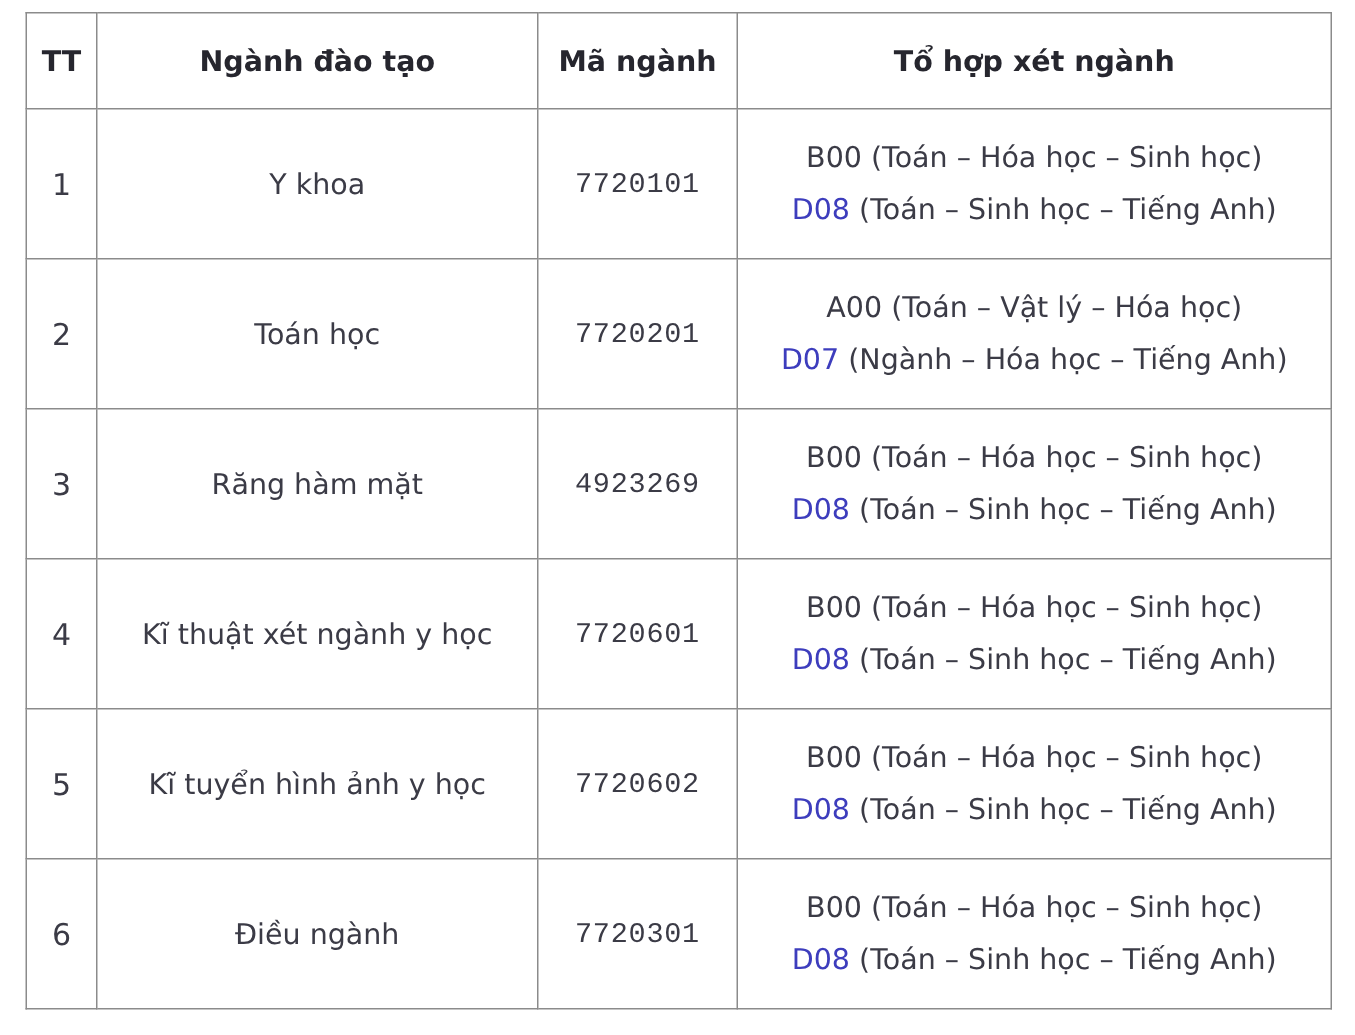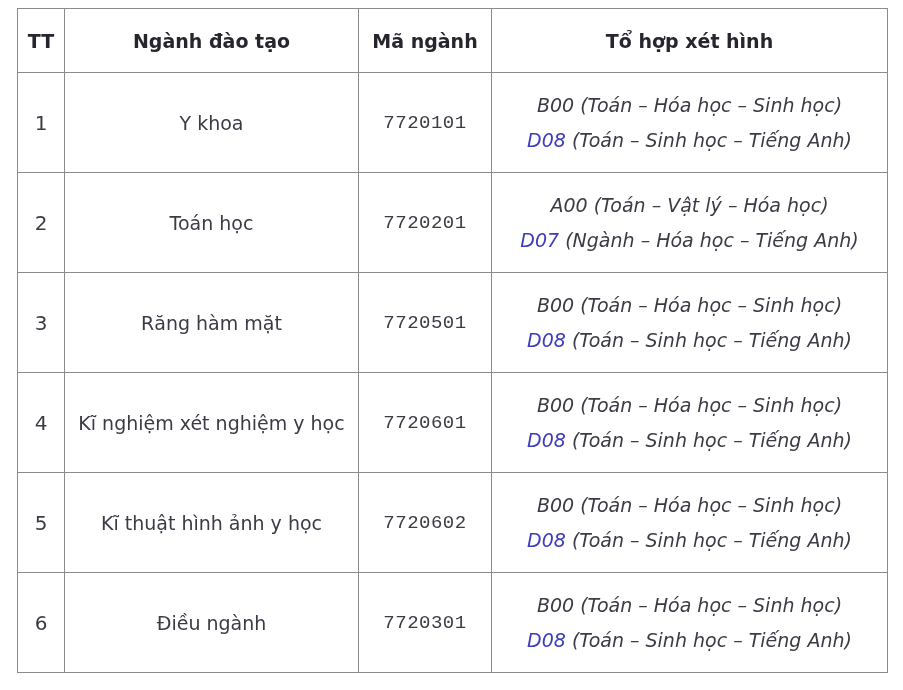--- a/index.html
+++ b/index.html
@@ -44,21 +44,21 @@
   thead tr { height: 64px; }
   tbody tr { height: 100px; }
   th {
     font-size: 19px;
     font-weight: bold;
     color: var(--header-text);
   }
   td { font-size: 19px; }
   td.cell-tt { font-size: 20px; }
   td.cell-ma { letter-spacing: 0.5px; font-family: Liberation Mono, monospace; }
-  td.cell-tohop { padding: 0 6px; font-style: italic; }
+  td.cell-tohop { padding: 0 6px; }
   .combo-line {
     line-height: 35px;
     white-space: nowrap;
   }
   
   .combo-line.second .code { color: var(--accent-code); }
 </style>
 </head>
 <body>
 
@@ -68,21 +68,21 @@
       <col style="width:47px">
       <col style="width:294px">
       <col style="width:133px">
       <col style="width:396px">
     </colgroup>
     <thead>
       <tr>
         <th>TT</th>
         <th>Ngành đào tạo</th>
         <th>Mã ngành</th>
-        <th>Tổ hợp xét hình</th>
+        <th>Tổ hợp xét ngành</th>
       </tr>
     </thead>
     <tbody>
 
       <tr>
         <td class="cell-tt">1</td>
         <td class="cell-nganh">Y khoa</td>
         <td class="cell-ma">7720101</td>
         <td class="cell-tohop">
           <div class="combo-line first"><span class="code">B00</span><span class="subjects"> (Toán – Hóa học – Sinh học)</span></div>
@@ -96,40 +96,40 @@
         <td class="cell-ma">7720201</td>
         <td class="cell-tohop">
           <div class="combo-line first"><span class="code">A00</span><span class="subjects"> (Toán – Vật lý – Hóa học)</span></div>
           <div class="combo-line second"><span class="code">D07</span><span class="subjects"> (Ngành – Hóa học – Tiếng Anh)</span></div>
         </td>
       </tr>
 
       <tr>
         <td class="cell-tt">3</td>
         <td class="cell-nganh">Răng hàm mặt</td>
-        <td class="cell-ma">7720501</td>
+        <td class="cell-ma">4923269</td>
         <td class="cell-tohop">
           <div class="combo-line first"><span class="code">B00</span><span class="subjects"> (Toán – Hóa học – Sinh học)</span></div>
           <div class="combo-line second"><span class="code">D08</span><span class="subjects"> (Toán – Sinh học – Tiếng Anh)</span></div>
         </td>
       </tr>
 
       <tr>
         <td class="cell-tt">4</td>
-        <td class="cell-nganh">Kĩ nghiệm xét nghiệm y học</td>
+        <td class="cell-nganh">Kĩ thuật xét ngành y học</td>
         <td class="cell-ma">7720601</td>
         <td class="cell-tohop">
           <div class="combo-line first"><span class="code">B00</span><span class="subjects"> (Toán – Hóa học – Sinh học)</span></div>
           <div class="combo-line second"><span class="code">D08</span><span class="subjects"> (Toán – Sinh học – Tiếng Anh)</span></div>
         </td>
       </tr>
 
       <tr>
         <td class="cell-tt">5</td>
-        <td class="cell-nganh">Kĩ thuật hình ảnh y học</td>
+        <td class="cell-nganh">Kĩ tuyển hình ảnh y học</td>
         <td class="cell-ma">7720602</td>
         <td class="cell-tohop">
           <div class="combo-line first"><span class="code">B00</span><span class="subjects"> (Toán – Hóa học – Sinh học)</span></div>
           <div class="combo-line second"><span class="code">D08</span><span class="subjects"> (Toán – Sinh học – Tiếng Anh)</span></div>
         </td>
       </tr>
 
       <tr>
         <td class="cell-tt">6</td>
         <td class="cell-nganh">Điều ngành</td>

